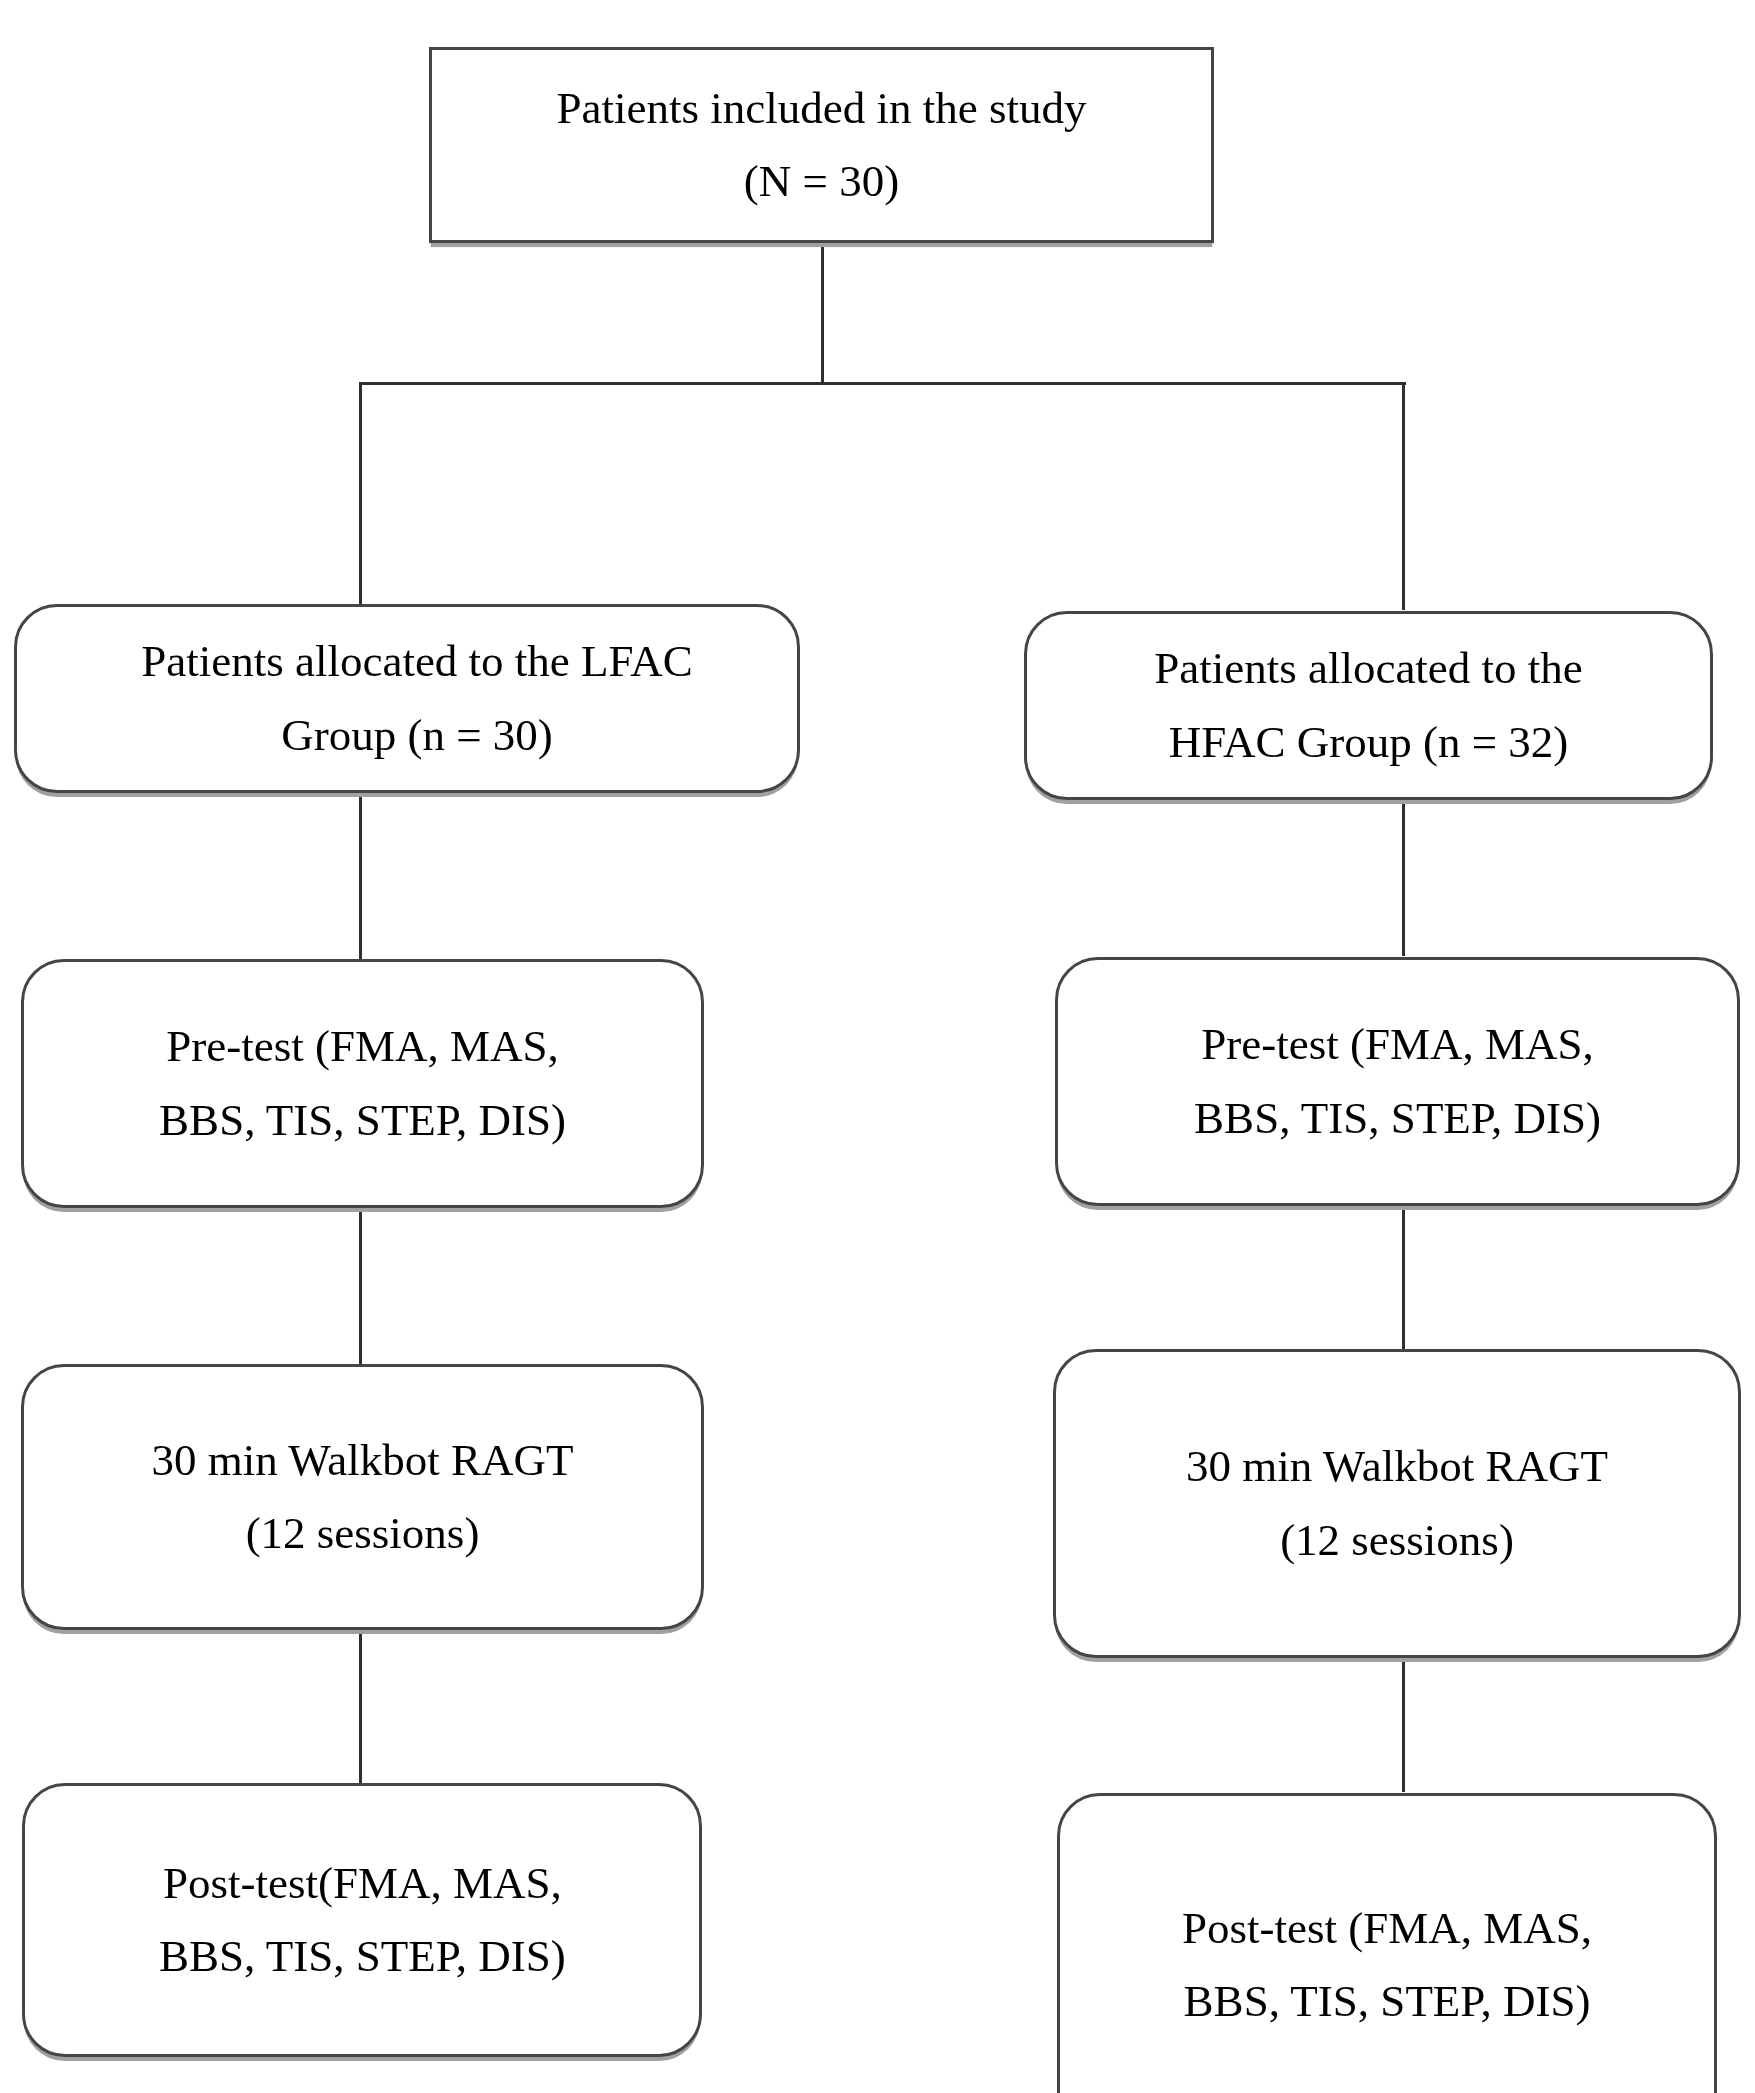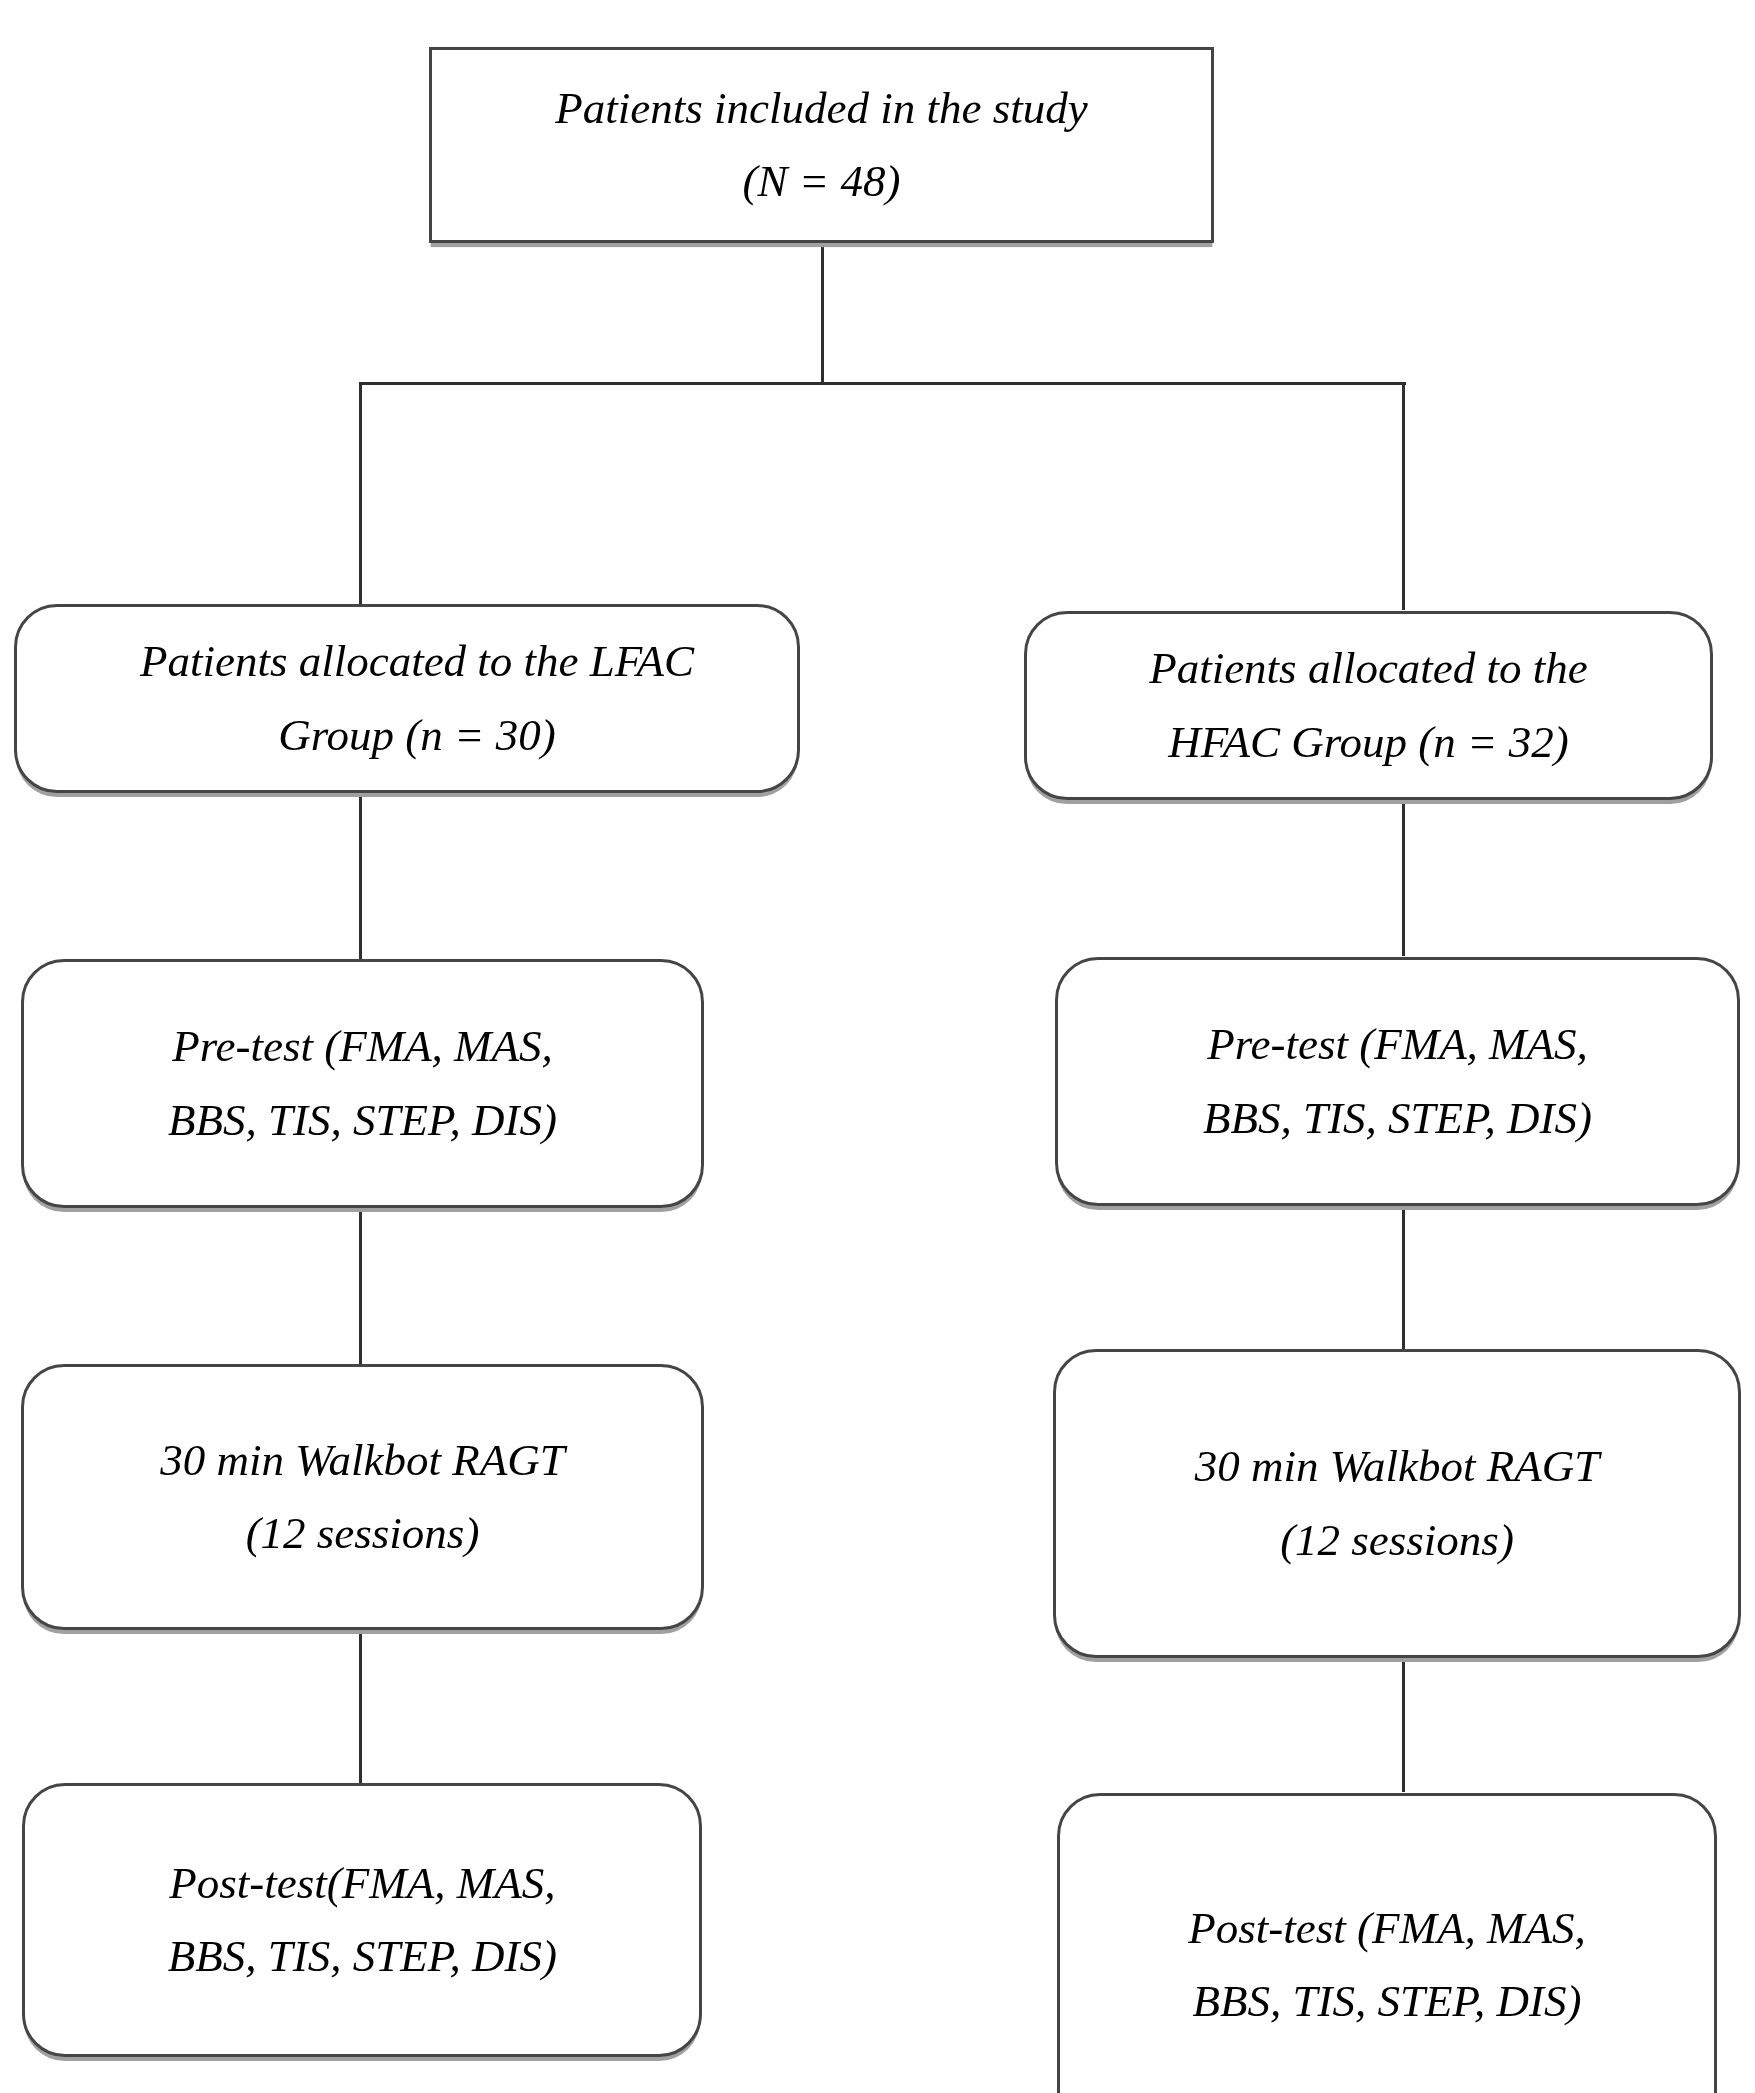--- a/index.html
+++ b/index.html
@@ -16,21 +16,21 @@
     box-sizing:border-box;
     background:var(--box-fill,#fff);
     border:3.3px solid var(--box-border,#454545);
     box-shadow:0 5.8px 0 -1.7px var(--shadow-color,#a0a0a0);
     display:flex;flex-direction:column;justify-content:center;align-items:center;
     text-align:center;
     font-size:45px;
     line-height:1.63;
   }
   .node.rounded{border-radius:43px;}
-  .node .ln{display:block;white-space:nowrap;font-style:italic;}
+  .node .ln{display:block;white-space:nowrap;}
   .vline,.hline{position:absolute;background:var(--line-color,#2f2f2f);}
   .vline{width:3.3px;}
   .hline{height:3.3px;}
 
   
   #box-top   {left:429px;  top:47px;   width:785px; height:196px;}
   #box-lfac  {left:14px;   top:604px;  width:786px; height:189px;padding-left:20px;}
   #box-hfac  {left:1024px; top:611px;  width:689px; height:189px;}
   #box-pre-l {left:21px;   top:959px; width:683px; height:249px;}
   #box-pre-r {left:1055px; top:957px; width:685px; height:249px;}
@@ -62,21 +62,21 @@
   <div class="vline" id="c-drop-r"></div>
   <div class="vline" id="c-l2"></div>
   <div class="vline" id="c-r2"></div>
   <div class="vline" id="c-l3"></div>
   <div class="vline" id="c-r3"></div>
   <div class="vline" id="c-l4"></div>
   <div class="vline" id="c-r4"></div>
 
   <div class="node" id="box-top">
     <span class="ln">Patients included in the study</span>
-    <span class="ln">(N = 48)</span>
+    <span class="ln">(N = 30)</span>
   </div>
 
   <div class="node rounded" id="box-lfac">
     <span class="ln">Patients allocated to the LFAC</span>
     <span class="ln">Group (n = 30)</span>
   </div>
   <div class="node rounded" id="box-hfac">
     <span class="ln">Patients allocated to the</span>
     <span class="ln">HFAC Group (n = 32)</span>
   </div>

